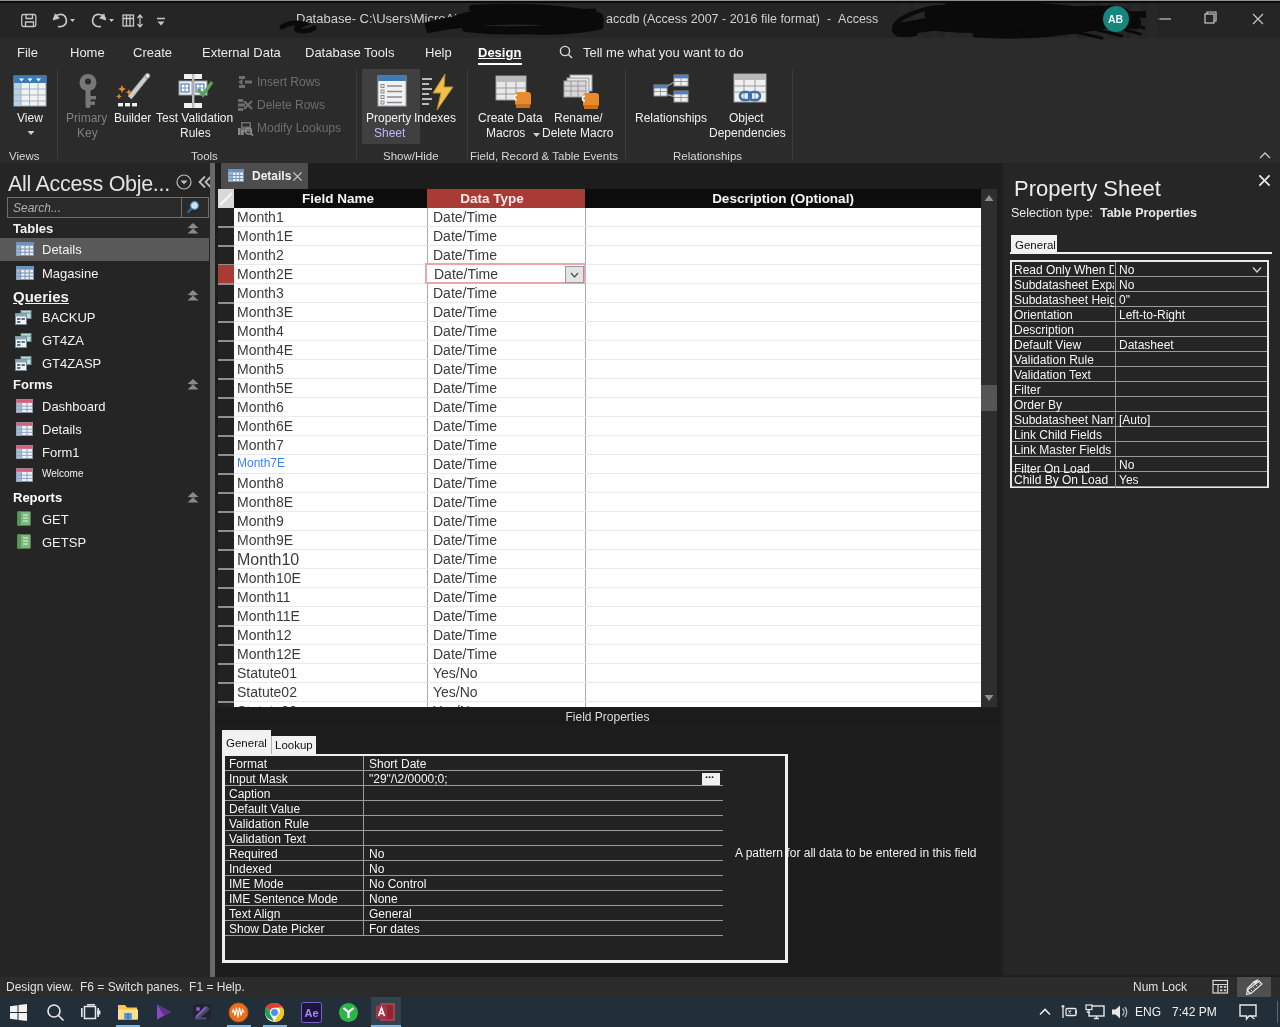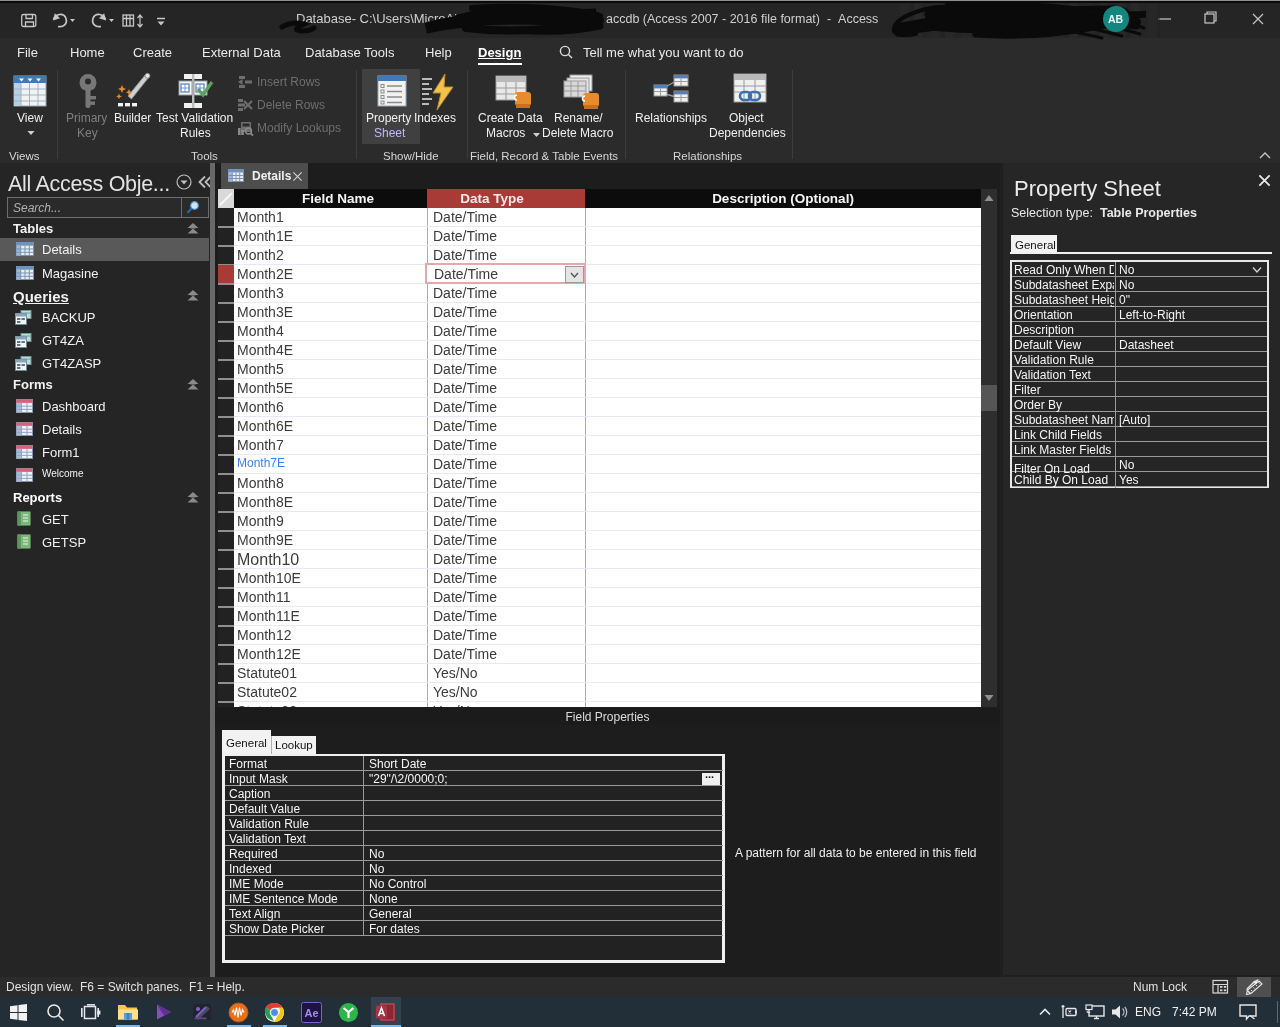--- a/index.html
+++ b/index.html
@@ -587,21 +587,21 @@
     <div class="tx" style="left:0;top:2px;width:785px;text-align:center;font-size:12px;color:#dcdcdc;">Field Properties</div>
   </div>
 
   <div class="abs" style="left:7px;top:567px;width:49px;height:24px;background:#f2f2f2;">
     <div class="tx" style="left:4px;top:7px;font-size:11.5px;color:#111;">General</div>
   </div>
   <div class="abs" style="left:56px;top:573px;width:44px;height:18px;background:#f2f2f2;border-left:1px solid #b0b0b0;">
     <div class="tx" style="left:3px;top:3px;font-size:11.5px;color:#111;">Lookup</div>
   </div>
 
-  <div class="abs" style="left:7px;top:591px;width:503px;height:209px;background:#222222;border-width:2px 3px 3px 3px;border-style:solid;border-color:#f0f0f0;box-sizing:border-box;">
+  <div class="abs" style="left:7px;top:591px;width:566px;height:209px;background:#222222;border-width:2px 3px 3px 3px;border-style:solid;border-color:#f0f0f0;box-sizing:border-box;">
     <div class="abs" style="left:138px;top:0px;width:1px;height:180px;background:#9a9a9a;"></div>
     <div class="abs" style="left:0;top:14px;width:498px;height:1px;background:#9a9a9a;"></div>
     <div class="tx" style="left:4px;top:1px;font-size:12px;color:#f5f5f5;">Format</div>
     <div class="tx" style="left:144px;top:1px;font-size:12px;color:#f5f5f5;">Short Date</div>
     <div class="abs" style="left:0;top:29px;width:498px;height:1px;background:#9a9a9a;"></div>
     <div class="tx" style="left:4px;top:16px;font-size:12px;color:#f5f5f5;">Input Mask</div>
     <div class="tx" style="left:144px;top:16px;font-size:12px;color:#f5f5f5;">"29"/\2/0000;0;</div>
     <div class="abs" style="left:0;top:44px;width:498px;height:1px;background:#9a9a9a;"></div>
     <div class="tx" style="left:4px;top:31px;font-size:12px;color:#f5f5f5;">Caption</div>
     <div class="abs" style="left:0;top:59px;width:498px;height:1px;background:#9a9a9a;"></div>

